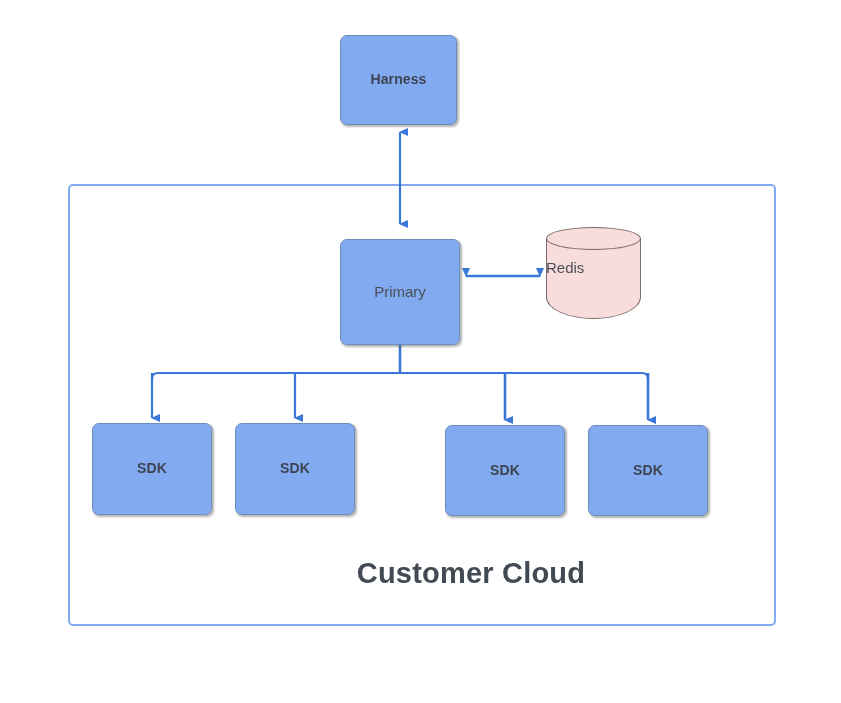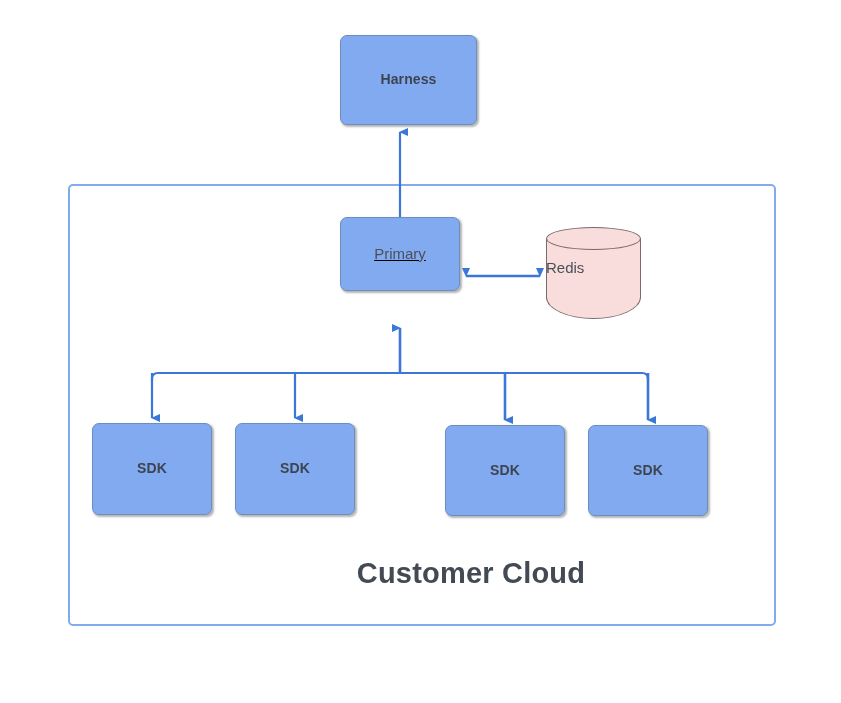--- a/index.html
+++ b/index.html
@@ -184,25 +184,25 @@
       <line x1="295" y1="373" x2="295" y2="418" stroke="#3b76d9" stroke-width="2.2" marker-end="url(#arrow-down)"></line>
     </g>
     <g>
       <line x1="505" y1="373" x2="505" y2="420" stroke="#3b76d9" stroke-width="2.6" marker-end="url(#arrow-down)"></line>
     </g>
     <g>
       <line x1="648" y1="373" x2="648" y2="420" stroke="#3b76d9" stroke-width="2.6" marker-end="url(#arrow-down)"></line>
     </g>
   </svg>
 
-  <div class="node node-blue" style="left:340px; top:35px; width:137px; height:90px;">
+  <div class="node node-blue" style="left:340px; top:35px; width:117px; height:90px;">
     <span class="node-label label-bold">Harness</span>
   </div>
 
-  <div class="node node-blue" style="left:340px; top:217px; width:120px; height:74px;text-decoration:underline;">
+  <div class="node node-blue" style="left:340px; top:239px; width:120px; height:106px;">
     <span class="node-label label-regular">Primary</span>
   </div>
 
   <div id="redis-node">
     <div id="redis-body"></div>
     <div id="redis-top"></div>
     <div id="redis-label">
       <span class="node-label label-regular">Redis</span>
     </div>
   </div>

